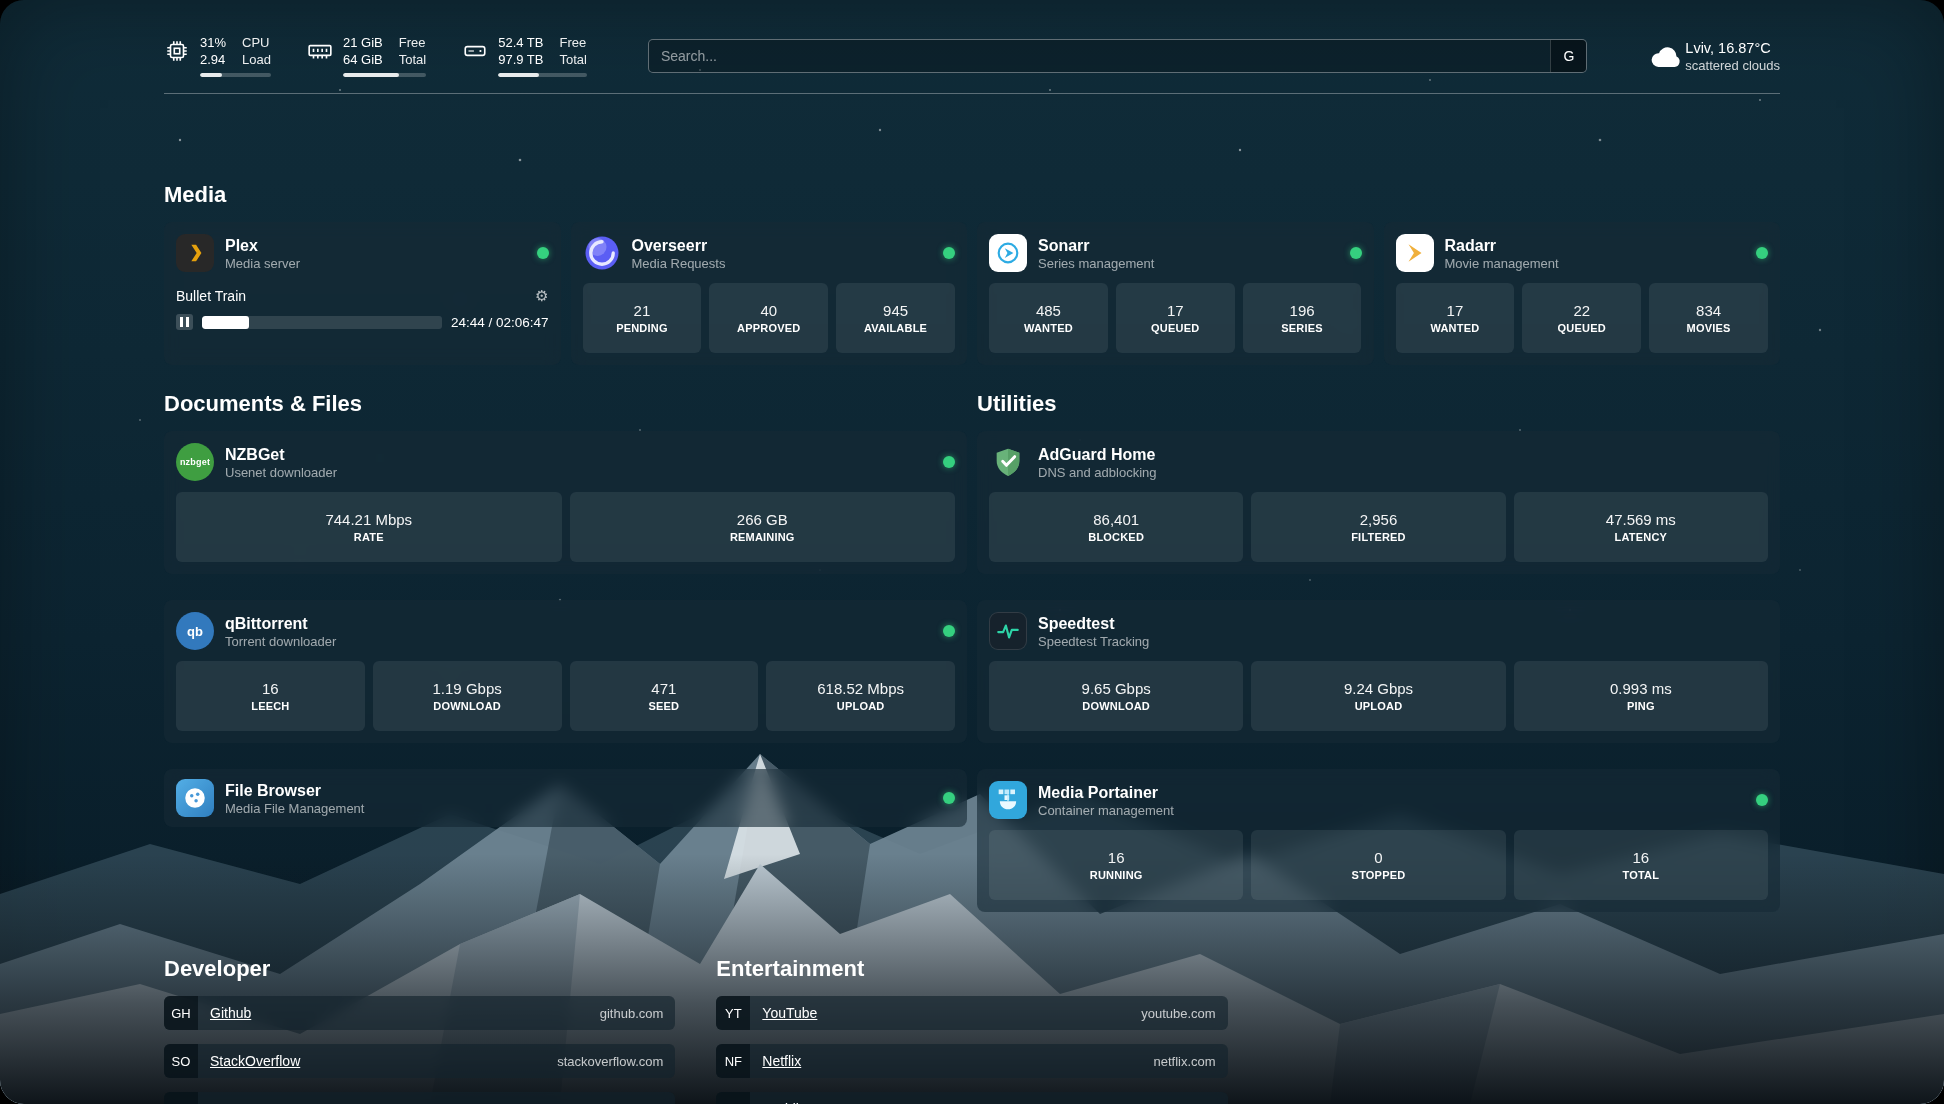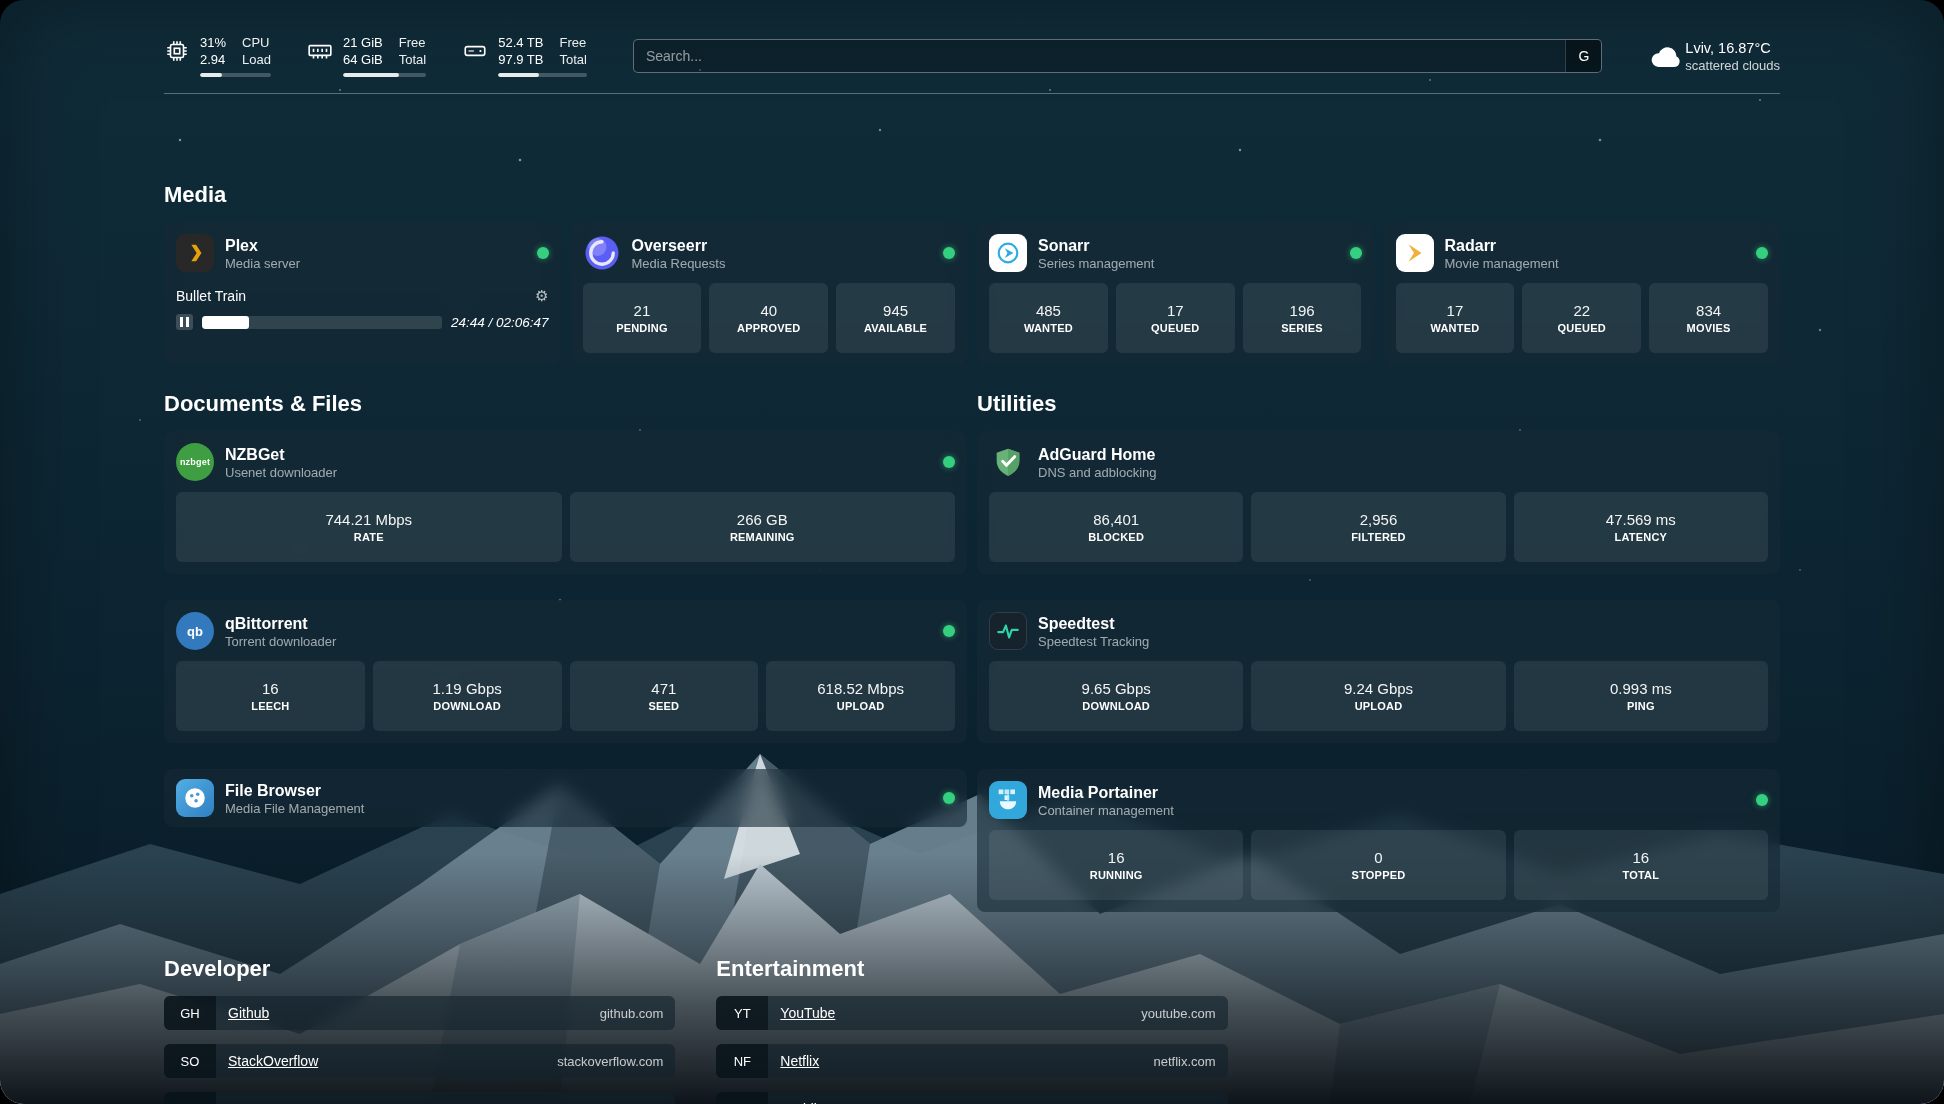--- a/index.html
+++ b/index.html
@@ -18,21 +18,21 @@
   .topbar { display:flex; align-items:center; padding-top:34px; color:#fff; }
   .metrics { display:flex; gap:36px; align-items:center; }
   .metric { display:flex; gap:10px; align-items:flex-start; }
   .micon { width:26px; height:26px; flex:none; margin-top:4px; }
   .micon svg { width:100%; height:100%; }
   .mrow { display:flex; gap:16px; font-size:13px; }
   .mcol { display:flex; flex-direction:column; line-height:1.32; white-space:nowrap; }
   .mcol.labs { color:rgba(255,255,255,.92); }
   .mbar { margin-top:5px; height:4px; background:rgba(255,255,255,.22); border-radius:2px; overflow:hidden; }
   .mfill { height:100%; background:rgba(255,255,255,.88); border-radius:2px; }
-  .searchwrap { flex:1; margin:0 46px; display:flex; align-items:center; height:34px;
+  .searchwrap { flex:1; margin:0 61px; display:flex; align-items:center; height:34px;
                 border:1px solid rgba(255,255,255,.35); border-radius:5px; background:rgba(8,18,24,.35); overflow:hidden; }
   .searchwrap input { flex:1; background:transparent; border:0; outline:0; color:#fff; padding:0 12px; font-size:14px; font-family:"Liberation Sans",sans-serif; }
   .searchwrap input::placeholder { color:rgba(255,255,255,.55); }
   .engine { width:36px; height:100%; display:flex; align-items:center; justify-content:center;
             background:rgba(0,0,0,.35); border-left:1px solid rgba(255,255,255,.18); font-size:14px; cursor:pointer; }
   .weather { display:flex; gap:1px; align-items:center; }
   .wicon { width:36px; height:30px; flex:none; }
   .wicon svg { width:100%; height:100%; }
   .wline1 { font-size:14.5px; color:#fff; line-height:1.3; }
   .wline2 { font-size:13px; color:rgba(255,255,255,.8); }
@@ -54,21 +54,21 @@
   .app-sub { font-size:13px; color:rgba(255,255,255,.6); }
   .status-dot { width:12px; height:12px; border-radius:50%; background:#35d07f; margin-left:auto; flex:none; box-shadow:0 0 6px rgba(53,208,127,.6); }
   .stats { display:flex; gap:8px; margin-top:11px; }
   .stat { flex:1; background:rgba(255,255,255,.08); border-radius:6px; padding:19px 4px; text-align:center; min-width:0; }
   .stat-value { font-size:15px; color:rgba(255,255,255,.95); white-space:nowrap; }
   .stat-label { font-size:11px; font-weight:700; color:#fff; margin-top:3px; letter-spacing:.2px; }
 
   
   .plex-media { margin-top:15px; display:flex; align-items:center; justify-content:space-between; font-size:14px; color:#fff; }
   .gear { color:rgba(255,255,255,.7); font-size:15px; cursor:pointer; }
-  .player { margin-top:9px; display:flex; align-items:center; gap:9px;font-style:italic; }
+  .player { margin-top:9px; display:flex; align-items:center; gap:9px; }
   .pausebtn { display:flex; gap:3px; padding:3px 4px; border-radius:3px; background:rgba(255,255,255,.18); cursor:pointer; flex:none; }
   .pausebtn i { display:block; width:3px; height:10px; background:#fff; }
   .ptrack { flex:1; height:13px; border-radius:3px; background:rgba(255,255,255,.13); overflow:hidden; }
   .pfill { height:100%; background:#fff; border-radius:3px; }
   .ptime { font-size:13.5px; color:#fff; white-space:nowrap; }
 
   
   .icon-plex { background:#282828; border-radius:9px; }
   .icon-overseerr { border-radius:50%; }
   .icon-sonarr, .icon-radarr { background:#fff; border-radius:9px; }
@@ -78,21 +78,21 @@
   .qb-text { font-size:13px; font-weight:700; color:#fff; }
   .icon-fb { background:linear-gradient(135deg,#53aee6,#2f7fc0); border-radius:9px; }
   .icon-adguard { background:transparent; }
   .icon-speedtest { background:#16222c; border:1px solid rgba(255,255,255,.12); border-radius:9px; }
   .icon-portainer { background:#31a7dc; border-radius:9px; }
 
   
   .bms { display:grid; grid-template-columns:1fr 1fr 1fr; gap:41px; margin-top:44px; }
   .bm-list { display:flex; flex-direction:column; gap:14px; }
   .bm-row { display:flex; align-items:center; height:34px; background:rgba(18,34,44,.62); border-radius:6px; overflow:hidden; cursor:pointer; backdrop-filter:blur(6px); }
-  .bm-abbr { width:52px; height:34px; background:rgba(6,16,22,.68); color:#fff; display:flex; align-items:center; justify-content:center; font-size:13px; flex:none; }
+  .bm-abbr { width:34px; height:34px; background:rgba(6,16,22,.68); color:#fff; display:flex; align-items:center; justify-content:center; font-size:13px; flex:none; }
   .bm-name { padding:0 12px; font-size:14px; color:#fff; flex:1; white-space:nowrap;text-decoration:underline; }
   .bm-url { padding:0 12px; font-size:13px; color:rgba(255,255,255,.75); white-space:nowrap; }
 </style>
 </head>
 <body>
 
 <div class="screen">
   <div class="bg">
     <svg class="stars" viewBox="0 0 1944 1104" preserveAspectRatio="none">
       <g fill="#ffffff">

